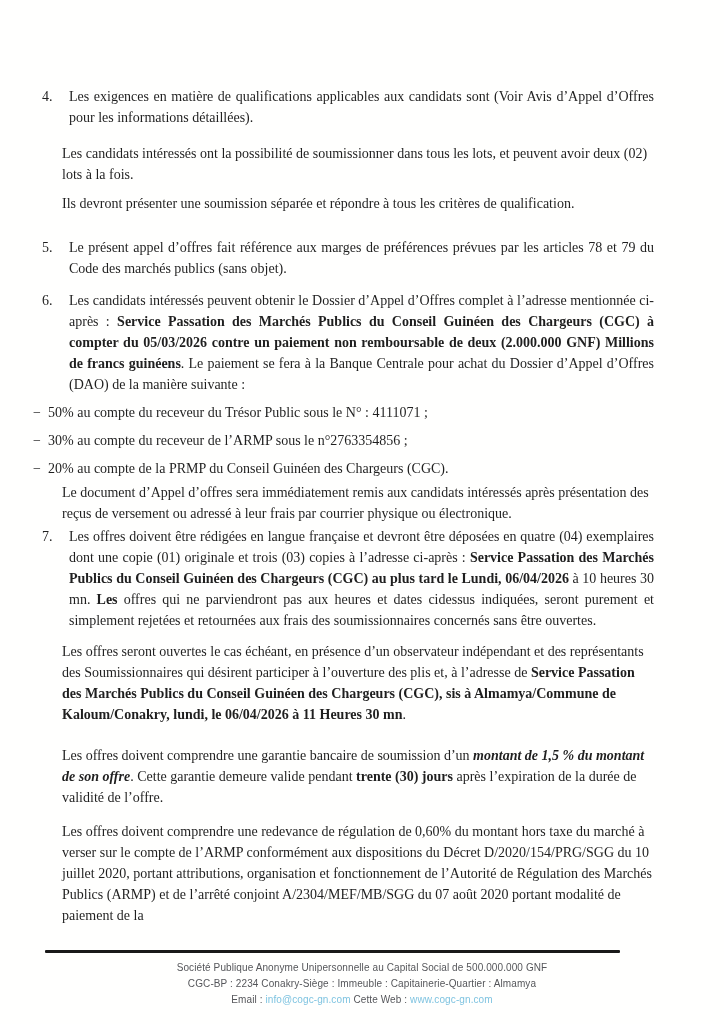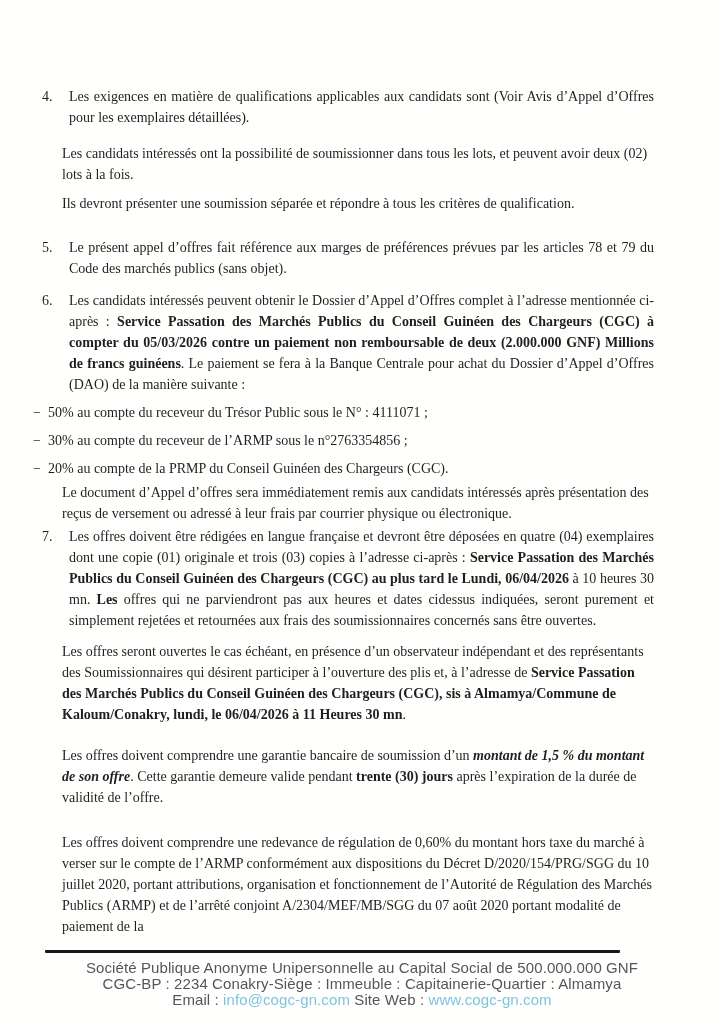--- a/index.html
+++ b/index.html
@@ -32,50 +32,50 @@
 
   
   .doc > :nth-child(1) { margin-bottom:15px; }
   .doc > :nth-child(3) { margin-bottom:23px; }
   .doc > :nth-child(4) { margin-bottom:11px; }
   .doc > :nth-child(5) { margin-bottom:7px; }
   .doc > :nth-child(8) { margin-bottom:3px; }
   .doc > :nth-child(9) { margin-bottom:2px; }
   .doc > :nth-child(10){ margin-bottom:10px; }
   .doc > :nth-child(11){ margin-bottom:20px; }
-  .doc > :nth-child(12){ margin-bottom:24px; }
+  .doc > :nth-child(12){ margin-bottom:13px; }
 
   
   .footer {
     position:absolute; left:0; right:0; top:950px;
     text-align:center;
     font-family:"Liberation Sans", sans-serif;
   }
   .rule {
     height:3px;
     background:var(--rule-color,#191919);
     margin:0 104px 7px 45px;
     border-radius:1px;
   }
   .fline {
-    font-size:15px; line-height:16px;
+    font-size:10px; line-height:16px;
     color:var(--footer-color,#55565a);
     letter-spacing:0.1px;
   }
   .link { color:var(--link-color,#7ec3e0);text-align:right; }
 </style>
 </head>
 <body>
 
 <div class="page">
 
   <div class="doc">
       <div class="block numbered">
         <span class="num">4.</span>
-        <span class="runs"><span>Les exigences en matière de qualifications applicables aux candidats sont (Voir Avis d’Appel d’Offres pour les exemplaires détaillées).</span></span>
+        <span class="runs"><span>Les exigences en matière de qualifications applicables aux candidats sont (Voir Avis d’Appel d’Offres pour les informations détaillées).</span></span>
       </div>
       <div class="block indent"><span class="runs"><span>Les candidats intéressés ont la possibilité de soumissionner dans tous les lots, et peuvent avoir deux (02) lots à la fois.</span></span></div>
       <div class="block indent"><span class="runs"><span>Ils devront présenter une soumission séparée et répondre à tous les critères de qualification.</span></span></div>
       <div class="block numbered">
         <span class="num">5.</span>
         <span class="runs"><span>Le présent appel d’offres fait référence aux marges de préférences prévues par les articles 78 et 79 du Code des marchés publics (sans objet).</span></span>
       </div>
       <div class="block numbered">
         <span class="num">6.</span>
         <span class="runs"><span>Les candidats intéressés peuvent obtenir le Dossier d’Appel d’Offres complet à l’adresse mentionnée ci-après : </span><span class="b">Service Passation des Marchés Publics du Conseil Guinéen des Chargeurs (CGC) à compter du 05/03/2026 contre un paiement non remboursable de deux (2.000.000 GNF) Millions de francs guinéens</span><span>. Le paiement se fera à la Banque Centrale pour achat du Dossier d’Appel d’Offres (DAO) de la manière suivante :</span></span>
@@ -102,18 +102,18 @@
       <div class="block indent"><span class="runs"><span>Les offres doivent comprendre une redevance de régulation de 0,60% du montant hors taxe du marché à verser sur le compte de l’ARMP conformément aux dispositions du Décret D/2020/154/PRG/SGG du 10 juillet 2020, portant attributions, organisation et fonctionnement de l’Autorité de Régulation des Marchés Publics (ARMP) et de l’arrêté conjoint A/2304/MEF/MB/SGG du 07 août 2020 portant modalité de paiement de la</span></span></div>
     </div>
 
   <div class="footer">
     <div class="rule"></div>
     <div class="fline">Société Publique Anonyme Unipersonnelle au Capital Social de 500.000.000 GNF</div>
     <div class="fline">CGC-BP : 2234  Conakry-Siège : Immeuble : Capitainerie-Quartier : Almamya</div>
     <div class="fline">
       <span>Email :</span>
       <span class="link">info@cogc-gn.com</span>
-      <span>Site Web :</span>
+      <span>Cette Web :</span>
       <span class="link">www.cogc-gn.com</span>
     </div>
   </div>
 
 </div>
 
 </body></html>

